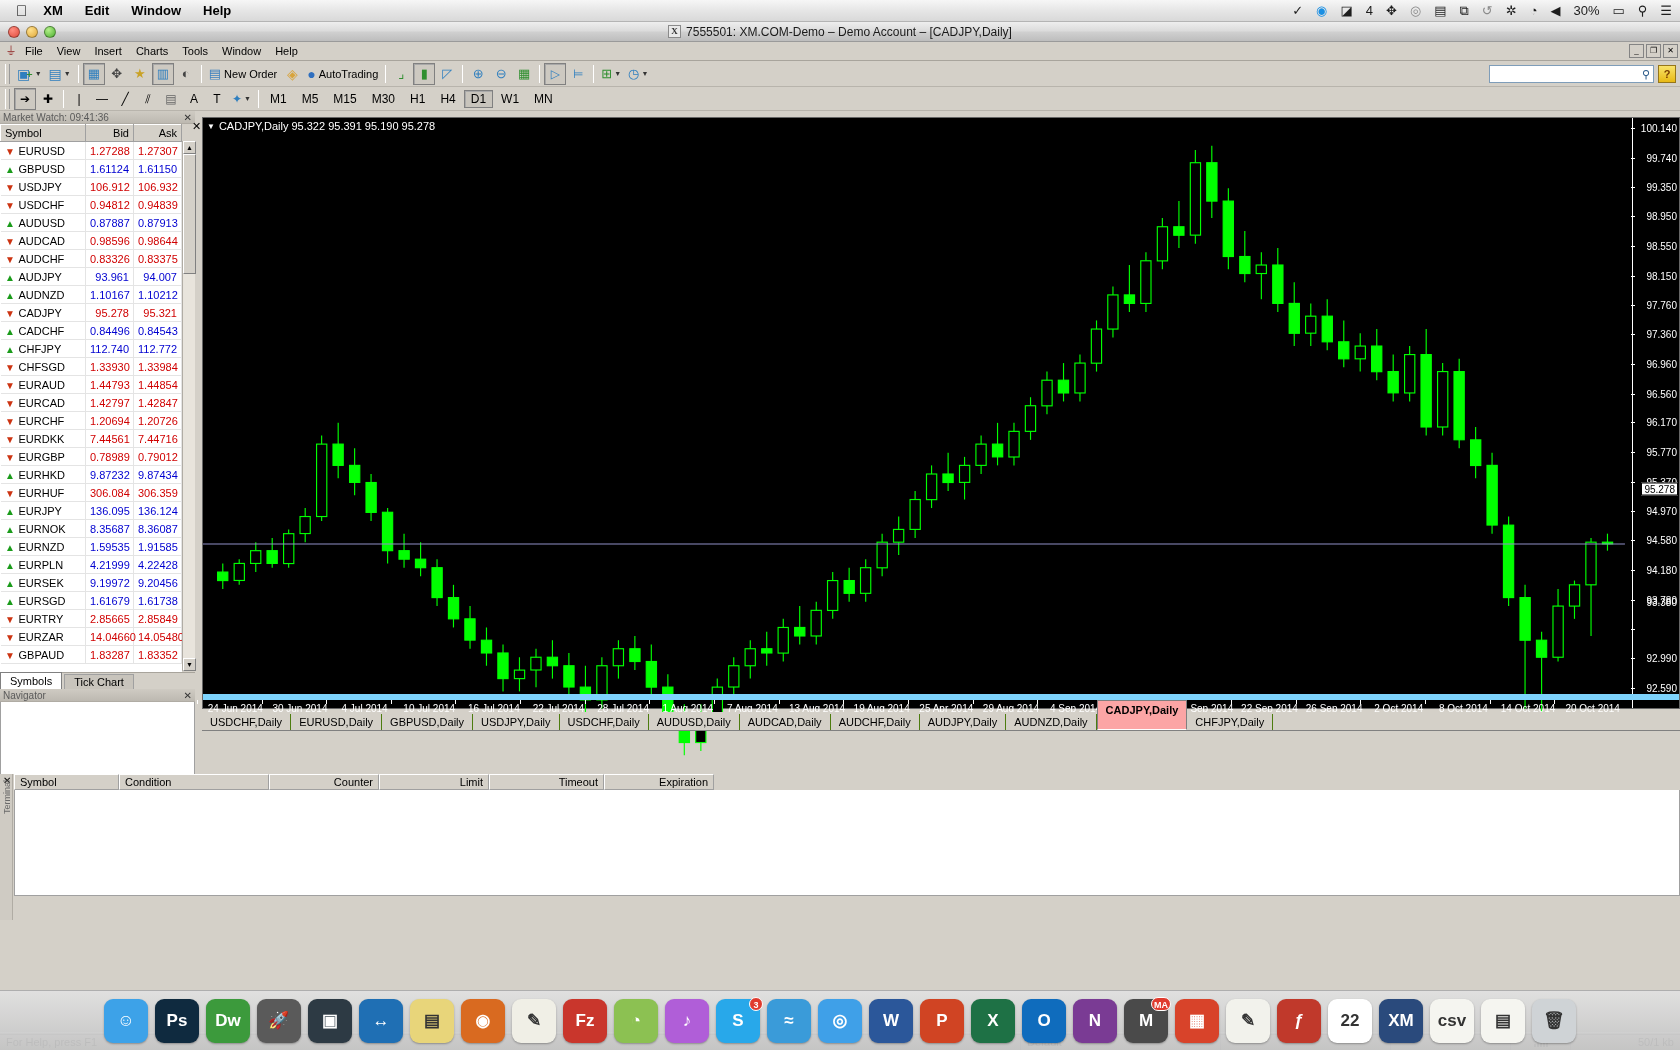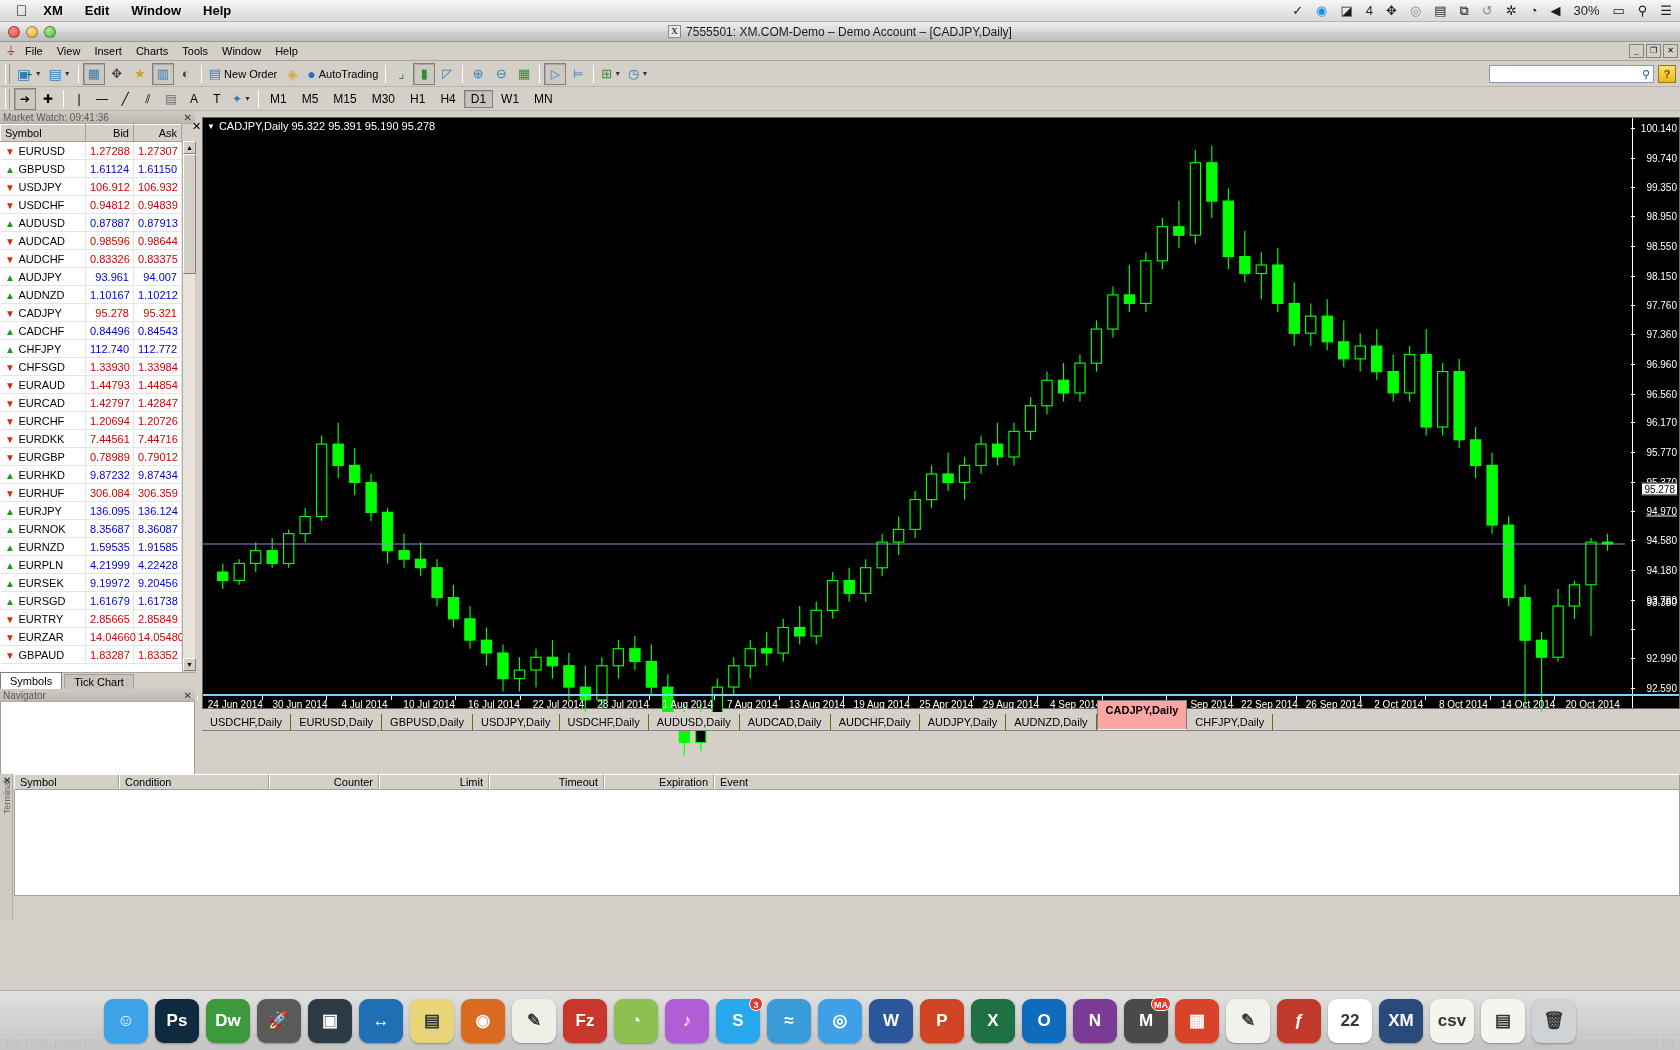--- a/index.html
+++ b/index.html
@@ -179,21 +179,21 @@
   .pt{ position:absolute; right:2px; transform:translateY(-50%); white-space:nowrap;}
   .ptick{ position:absolute; right:44px; width:4px; height:1px; background:#fff;}
   #price-axis .axline{ position:absolute; left:0; top:0; bottom:0; width:1px; background:#fff;}
   #last-price{
     position:absolute; right:1px; background:#fff; color:#000;
     font-size:10px; padding:0 2px; transform:translateY(-50%); z-index:6;
     border:1px solid #000;
   }
   #date-axis{
     position:absolute; left:0; right:0; bottom:0; height:14px;
-    border-top:2px solid #7dd3fc; color:#fff; font-size:10px;
+    border-top:6px solid #7dd3fc; color:#fff; font-size:10px;
   }
   .dt{ position:absolute; top:3px; transform:translateX(-50%); white-space:nowrap;}
   .dtick{ position:absolute; top:0; width:1px; height:4px; background:#fff;}
 
   #chart-tabs{
     position:absolute; left:6px; right:0; top:601px; height:19px;
     background:#d4d0c8; display:flex; align-items:flex-end;
     border-bottom:1px solid #808080;
   }
   .ctab{
@@ -855,21 +855,21 @@
             <div class="pt" style="top: 245.868px;">96.960</div>
             <div class="ptick" style="top: 245.868px;"></div>
             <div class="pt" style="top: 275.536px;">96.560</div>
             <div class="ptick" style="top: 275.536px;"></div>
             <div class="pt" style="top: 304.464px;">96.170</div>
             <div class="ptick" style="top: 304.464px;"></div>
             <div class="pt" style="top: 334.132px;">95.770</div>
             <div class="ptick" style="top: 334.132px;"></div>
             <div class="pt" style="top: 363.801px;">95.370</div>
             <div class="ptick" style="top: 363.801px;"></div>
-            <div class="pt" style="top: 393.47px; text-decoration: underline;">94.970</div>
+            <div class="pt" style="top: 393.47px;">94.970</div>
             <div class="ptick" style="top: 393.47px;"></div>
             <div class="pt" style="top: 422.397px;">94.580</div>
             <div class="ptick" style="top: 422.397px;"></div>
             <div class="pt" style="top: 452.066px;">94.180</div>
             <div class="ptick" style="top: 452.066px;"></div>
             <div class="pt" style="top: 481.735px;">93.780</div>
             <div class="ptick" style="top: 481.735px;"></div>
             <div class="pt" style="top: 484px;">93.380</div>
             <div class="ptick" style="top: 511.404px;"></div>
             <div class="pt" style="top: 540.331px;">92.990</div>
@@ -949,21 +949,20 @@
       <div id="term-close">✕</div>
       <div class="vtxt">Terminal</div>
     </div>
     <div id="term-head">
       <div class="th-cell" style="width:105px;">Symbol</div>
       <div class="th-cell" style="width:150px;">Condition</div>
       <div class="th-cell" style="width:110px;text-align:right;">Counter</div>
       <div class="th-cell" style="width:110px;text-align:right;">Limit</div>
       <div class="th-cell" style="width:115px;text-align:right;">Timeout</div>
       <div class="th-cell" style="width:110px;text-align:right;">Expiration</div>
-      <div class="th-cell" style="flex:1;">Event</div>
     </div>
     <div id="term-body"></div>
   </div>
 
   <div id="statusbar">
     <div class="sb-cell first sb-grow">For Help, press F1</div>
     <div class="sb-cell" style="width:200px;justify-content:flex-start;">Default</div>
     <div class="sb-cell" style="width:170px;"></div>
     <div class="sb-cell" style="width:120px;"></div>
     <div class="sb-cell" style="width:60px;justify-content:center;">

